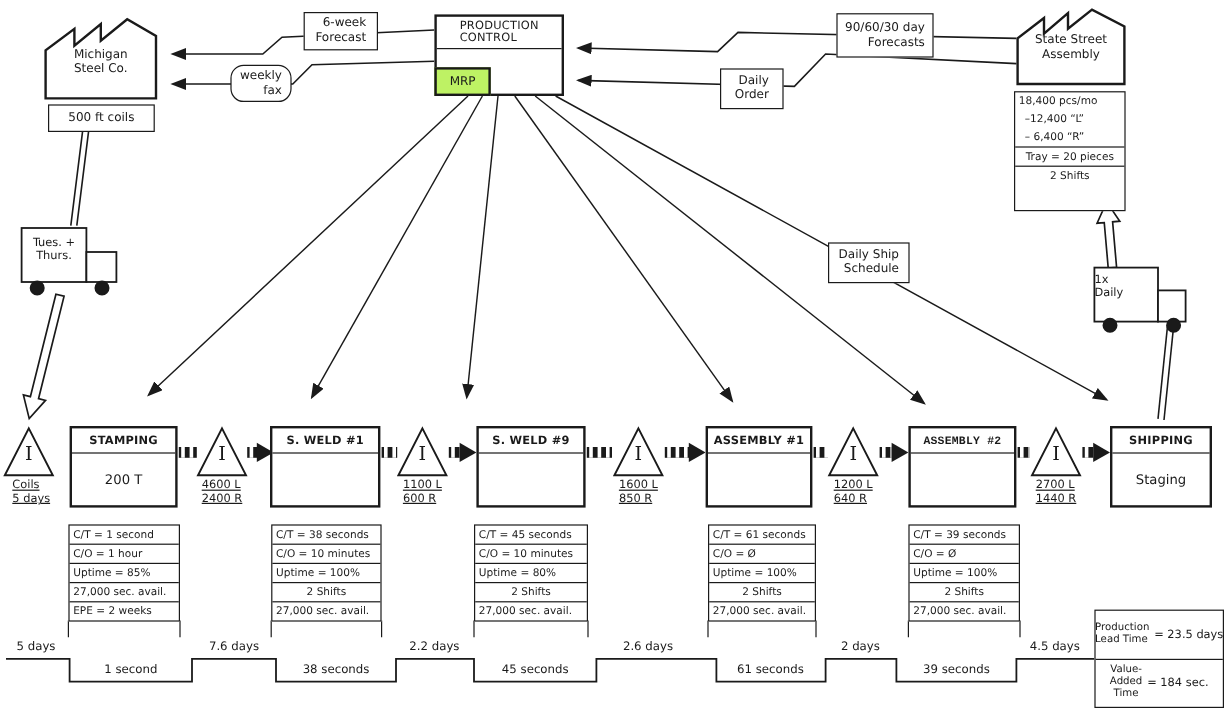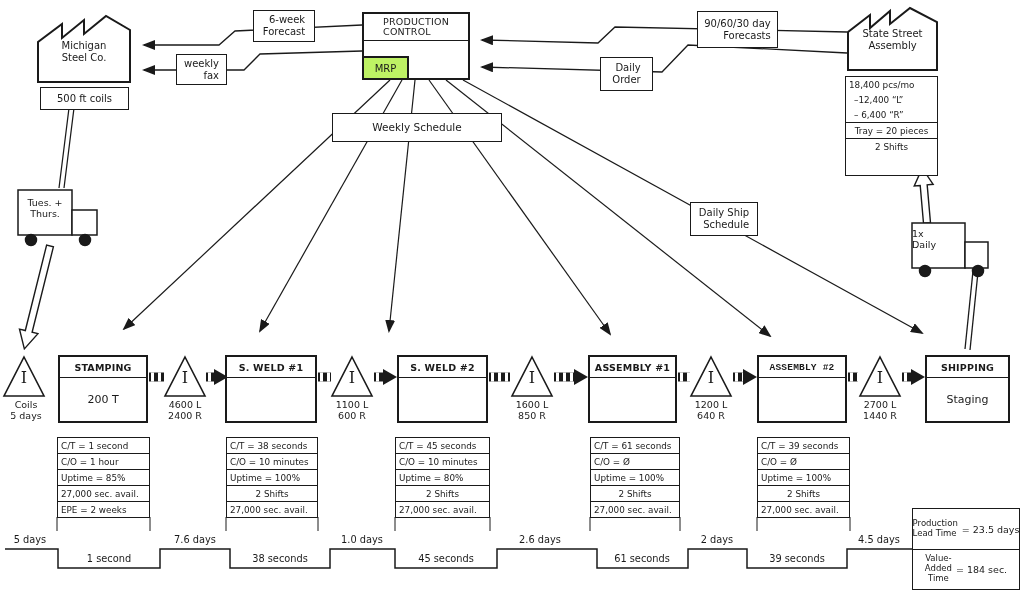--- a/index.html
+++ b/index.html
@@ -4,21 +4,21 @@
 <style>
   html,body{margin:0;padding:0;background:#fff;}
   #vsm{position:relative;width:1024px;height:601px;background:#fff;overflow:hidden;
        font-family:"DejaVu Sans",sans-serif;color:#1a1a1a;}
   .abs{position:absolute;}
   .pre{white-space:pre-line;}
   .box{position:absolute;background:#fff;border:1.4px solid #1a1a1a;display:flex;
        align-items:center;justify-content:center;text-align:right;
        font-size:10px;line-height:1.18;}
   .lbl{position:absolute;font-size:10px;line-height:1.2;}
-  .ctr{text-align:center;transform:translateX(-50%);}
+  .ctr{text-align:left;transform:translateX(-50%);text-decoration:underline;}
   .proc{position:absolute;background:#fff;border:2px solid #1a1a1a;box-sizing:border-box;}
   .proc .hd{height:20px;border-bottom:1.7px solid #1a1a1a;display:flex;align-items:center;
             justify-content:center;font-weight:bold;font-size:9.5px;letter-spacing:.2px;}
   .proc .bd{display:flex;align-items:center;justify-content:center;font-size:11px;
             height:calc(100% - 22px);}
   .dbox{position:absolute;background:#fff;border:1.4px solid #1a1a1a;box-sizing:border-box;}
   .dbox .r{height:15px;border-bottom:1px solid #1a1a1a;font-size:8.8px;display:flex;
            align-items:center;padding:0 3px;white-space:nowrap;overflow:hidden;}
   .dbox .r.nb{border-bottom:none;}
   .dbox .r.c{justify-content:center;}
@@ -166,27 +166,26 @@
         <line x1="850" y1="517" x2="850" y2="531"></line>
     </g>
   </svg>
 
   <div class="lbl pre" style="left:38px;top:40px;width:92px;text-align:center;">Michigan
 Steel Co.</div>
   <div class="box" style="left:40px;top:87px;width:87px;height:21px;">500 ft coils</div>
 
   <div class="box pre" style="left:253px;top:10px;width:60px;height:30px;">6-week
 Forecast</div>
-  <div class="box pre" style="left:176px;top:54px;width:49px;height:29px;">weekly
+  <div class="box pre" style="left:192px;top:54px;width:49px;height:29px;border-radius:11px;">weekly
 fax</div>
   <div class="box pre" style="left:697px;top:11px;width:79px;height:35px;">90/60/30 day
 Forecasts</div>
   <div class="box pre" style="left:600px;top:57px;width:51px;height:32px;">Daily
 Order</div>
-  <div class="box" style="left:332px;top:113px;width:168px;height:27px;font-size:10.5px;">Weekly Schedule</div>
   <div class="box pre" style="left:690px;top:202px;width:66px;height:32px;">Daily Ship
 Schedule</div>
 
   <div class="proc" style="left:362px;top:12px;width:108px;height:68px;">
     <div class="hd pre" style="height:26px;font-weight:normal;line-height:1.1;">PRODUCTION
 CONTROL</div>
     <div class="abs" style="left:-2px;bottom:-2px;width:43px;height:20px;border:2px solid #1a1a1a;
          background:#bef264;display:flex;align-items:center;justify-content:center;font-size:10px;">MRP</div>
   </div>
 
@@ -207,21 +206,21 @@
 
   <div class="proc" style="left:58px;top:355px;width:90px;height:68px;">
     <div class="hd">STAMPING</div>
     <div class="bd">200 T</div>
   </div>
   <div class="proc" style="left:225px;top:355px;width:92px;height:68px;">
     <div class="hd">S. WELD #1</div>
     <div class="bd"></div>
   </div>
   <div class="proc" style="left:397px;top:355px;width:91px;height:68px;">
-    <div class="hd">S. WELD #2</div>
+    <div class="hd">S. WELD #9</div>
     <div class="bd"></div>
   </div>
   <div class="proc" style="left:588px;top:355px;width:89px;height:68px;">
     <div class="hd">ASSEMBLY #1</div>
     <div class="bd"></div>
   </div>
   <div class="proc" style="left:757px;top:355px;width:90px;height:68px;font-family:Liberation Mono, monospace;">
     <div class="hd">ASSEMBLY #2</div>
     <div class="bd"></div>
   </div>
@@ -281,21 +280,21 @@
 600 R</div>
   <div class="lbl pre ctr" style="left:532px;top:399px;font-size:9.5px;">1600 L
 850 R</div>
   <div class="lbl pre ctr" style="left:711px;top:399px;font-size:9.5px;">1200 L
 640 R</div>
   <div class="lbl pre ctr" style="left:880px;top:399px;font-size:9.5px;">2700 L
 1440 R</div>
 
   <div class="tl" style="left:30px;top:534px;">5 days</div>
   <div class="tl" style="left:195px;top:534px;">7.6 days</div>
-  <div class="tl" style="left:362px;top:534px;">1.0 days</div>
+  <div class="tl" style="left:362px;top:534px;">2.2 days</div>
   <div class="tl" style="left:540px;top:534px;">2.6 days</div>
   <div class="tl" style="left:717px;top:534px;">2 days</div>
   <div class="tl" style="left:879px;top:534px;">4.5 days</div>
   <div class="tl" style="left:109px;top:553px;">1 second</div>
   <div class="tl" style="left:280px;top:553px;">38 seconds</div>
   <div class="tl" style="left:446px;top:553px;">45 seconds</div>
   <div class="tl" style="left:642px;top:553px;">61 seconds</div>
   <div class="tl" style="left:797px;top:553px;">39 seconds</div>
 
   <div class="abs" style="left:912px;top:508px;width:108px;height:82px;border:1.5px solid #1a1a1a;

